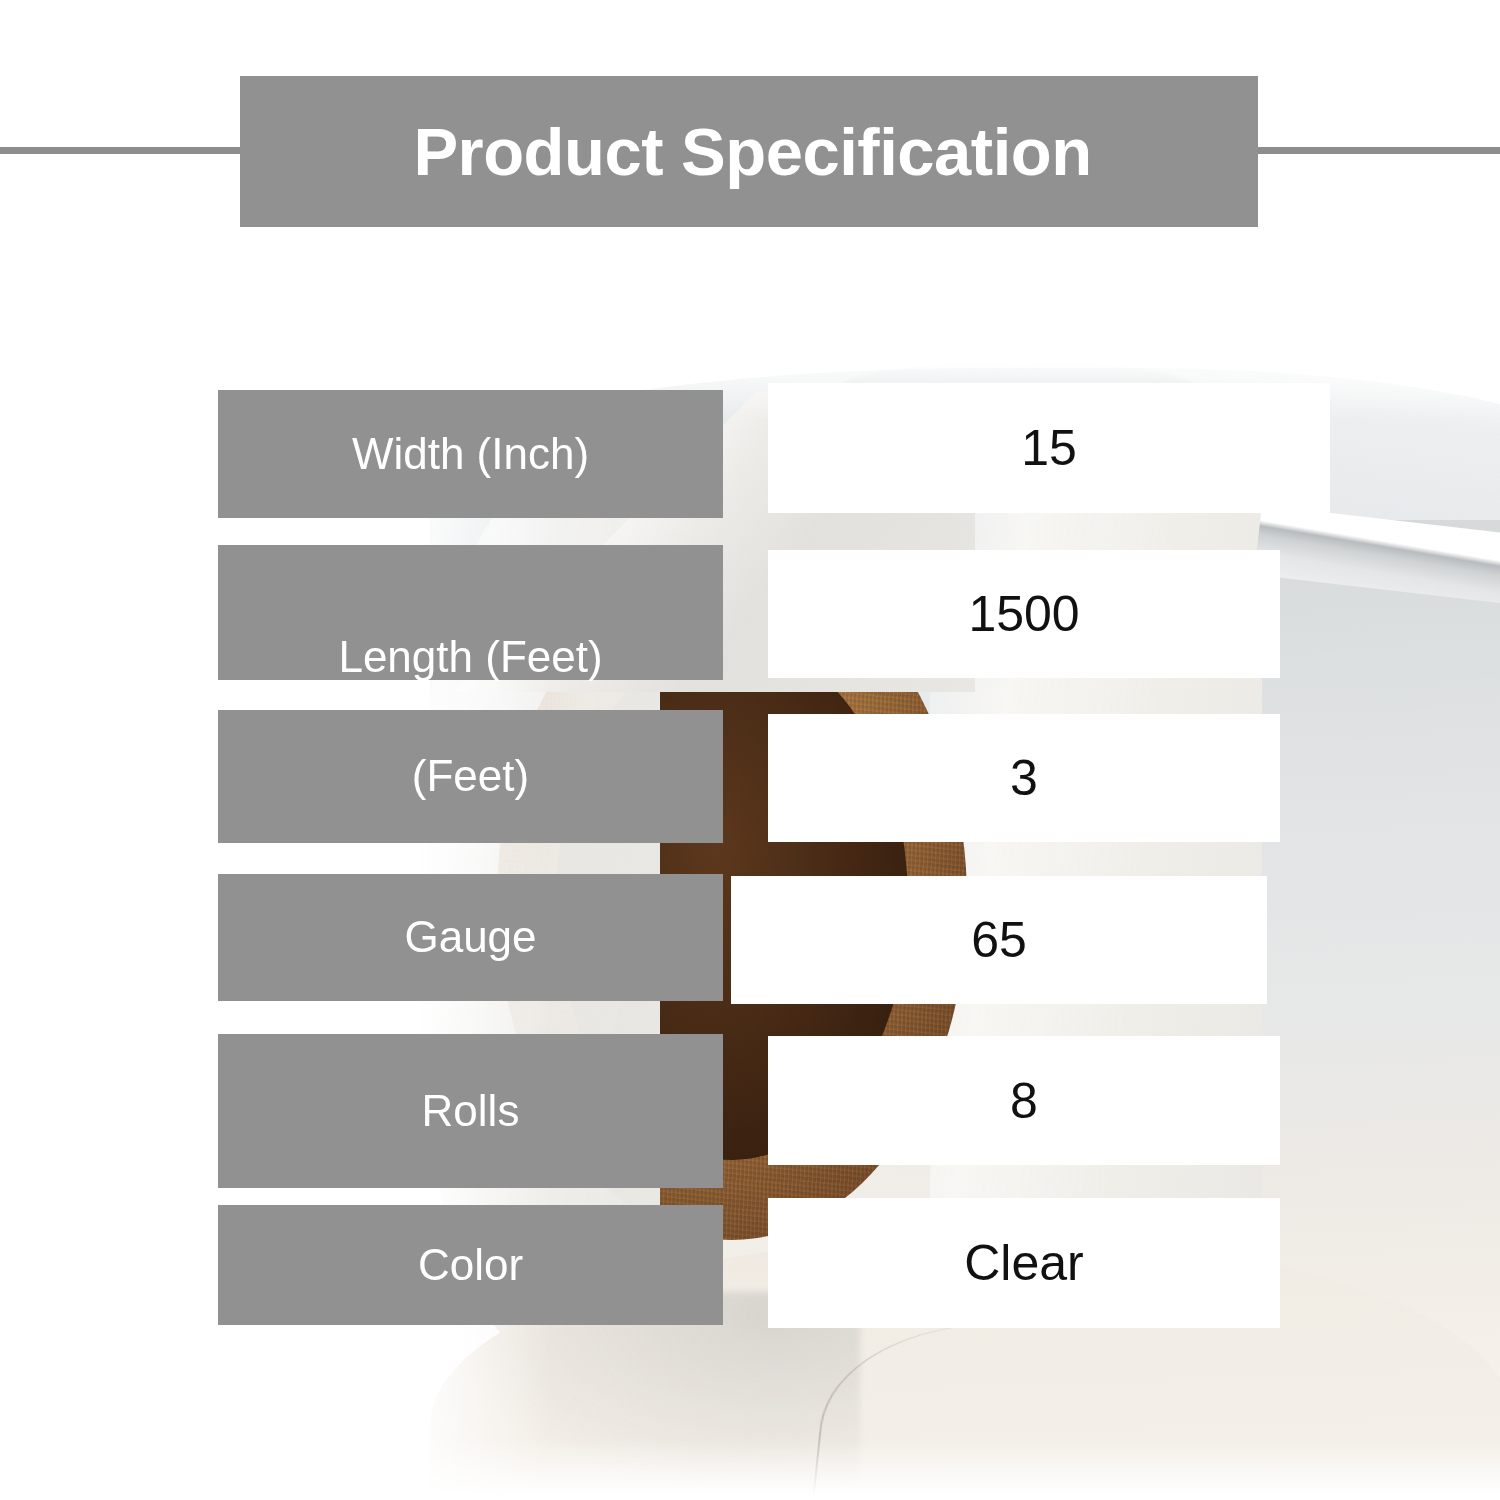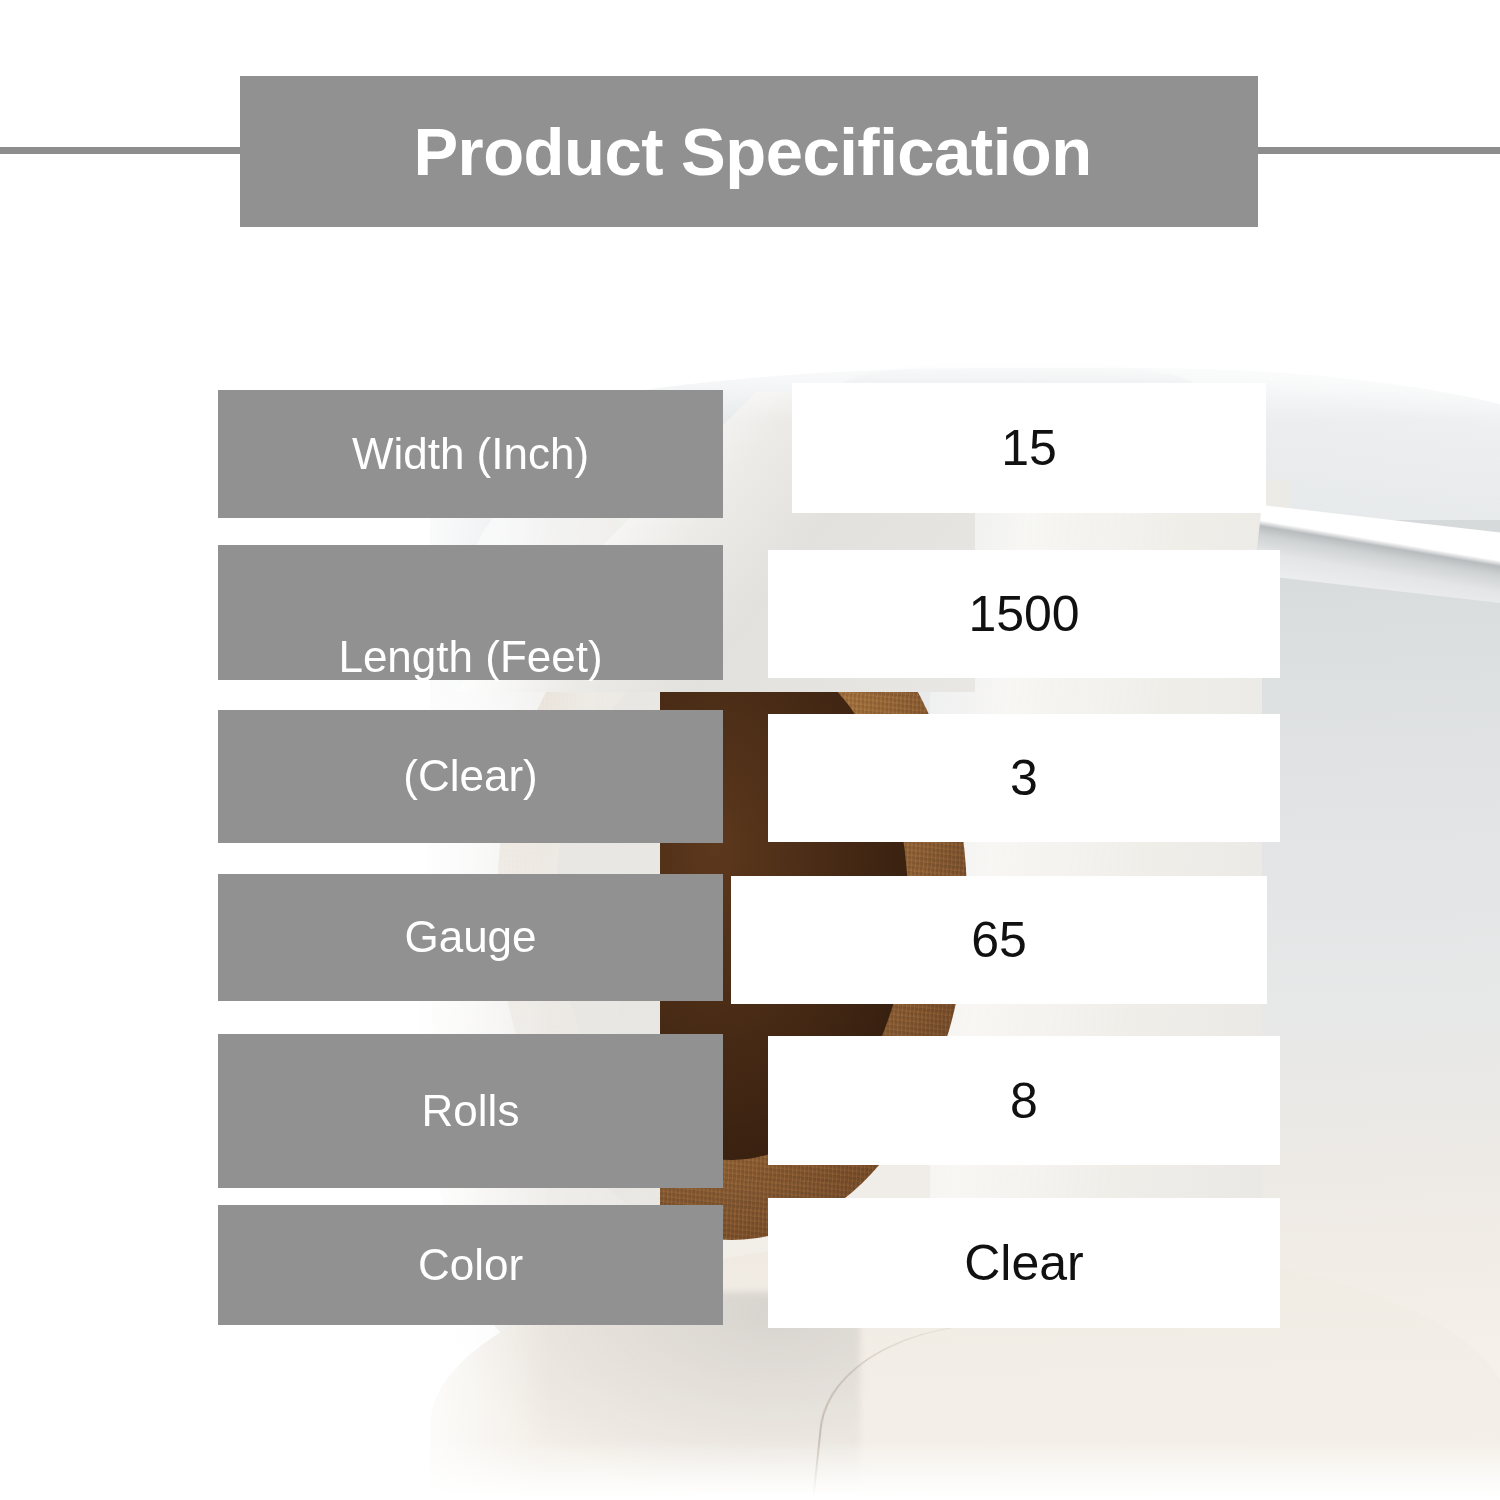--- a/index.html
+++ b/index.html
@@ -286,37 +286,37 @@
   <div class="title-banner">
     <span class="title-text">Product Specification</span>
   </div>
 
   <div class="spec-table">
 
     <div class="spec-row">
       <div class="label-cell" style="left:218px; top:390px; width:505px; height:128px;">
         <span>Width (Inch)</span>
       </div>
-      <div class="value-cell" style="left:792px; top:383px; width:474px; height:130px;justify-content:center;">
+      <div class="value-cell" style="left:768px; top:383px; width:562px; height:130px;justify-content:center;">
         <span>15</span>
       </div>
     </div>
 
     <div class="spec-row">
       <div class="label-cell" style="left:218px; top:545px; width:505px; height:135px;align-items:flex-end;">
         <span>Length (Feet)</span>
       </div>
       <div class="value-cell" style="left:768px; top:550px; width:512px; height:128px;">
         <span>1500</span>
       </div>
     </div>
 
     <div class="spec-row">
       <div class="label-cell" style="left:218px; top:710px; width:505px; height:133px; flex-direction:column;">
-        <span class="l2">(Clear)</span>
+        <span class="l2">(Feet)</span>
       </div>
       <div class="value-cell" style="left:768px; top:714px; width:512px; height:128px;">
         <span>3</span>
       </div>
     </div>
 
     <div class="spec-row">
       <div class="label-cell" style="left:218px; top:874px; width:505px; height:127px;">
         <span>Gauge</span>
       </div>

